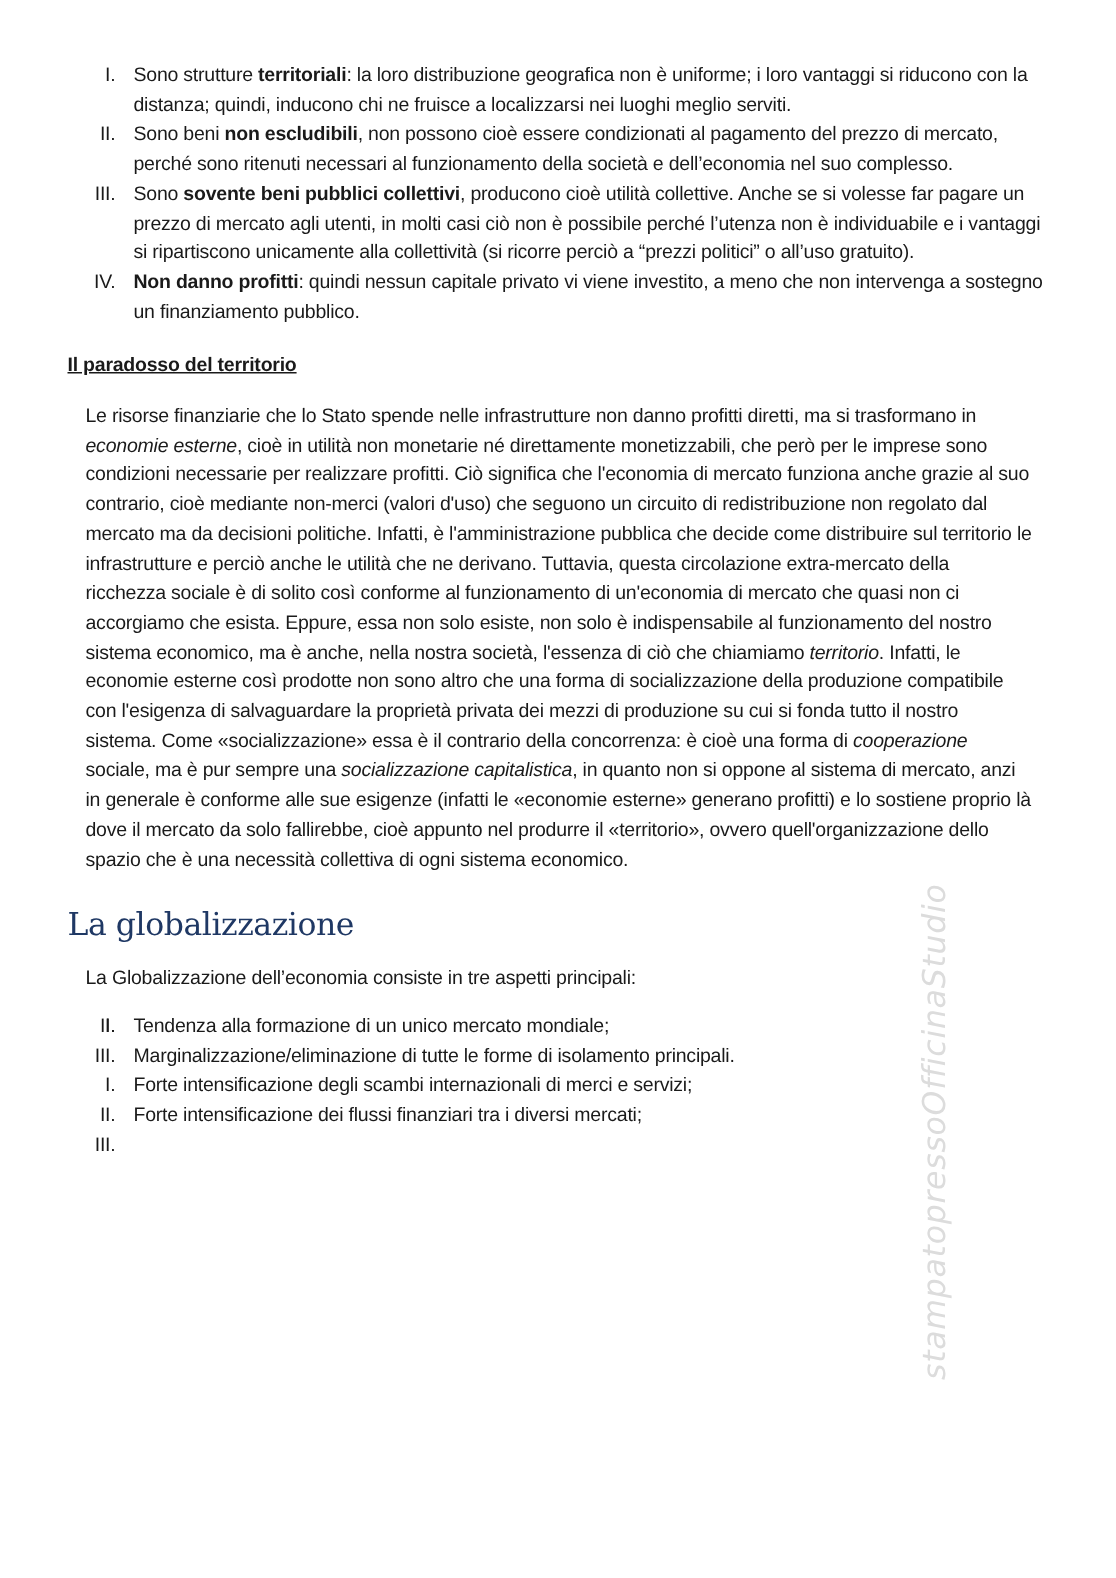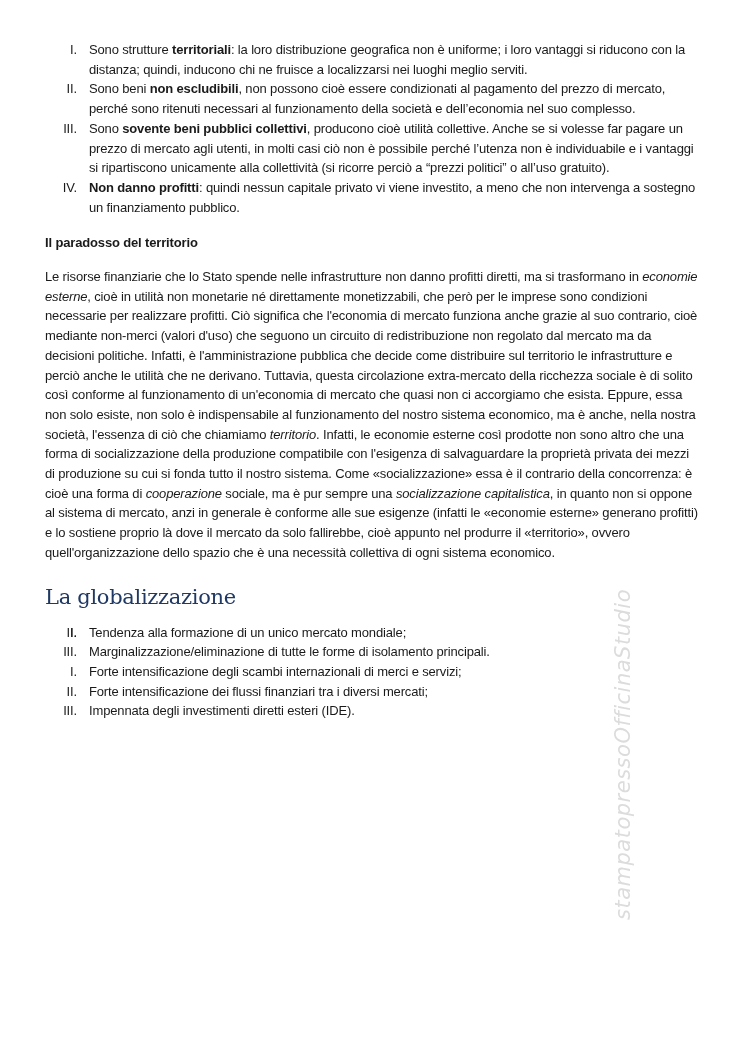--- a/index.html
+++ b/index.html
@@ -5,22 +5,22 @@
     html, body { margin: 0; padding: 0; background: #ffffff; }
     body { width: 744px; height: 1052px; position: relative; overflow: hidden; }
     .page {
       position: absolute; left: 45px; top: 40px; width: 655px;
       font-family: "Liberation Sans", sans-serif; font-size: 13px; line-height: 19.7px;
       color: #1a1a1a; letter-spacing: -0.15px;
     }
     ol.roman { list-style: none; margin: 0; padding: 0; }
     ol.roman li { position: relative; padding-left: 44px; }
     ol.roman li .num { position: absolute; left: 0; width: 38px; text-align: right; padding-right: 6px; box-sizing: border-box; }
-    .subhead { font-weight: bold; margin-top: 16px; margin-bottom: 14px; }
-    p { margin: 0; }
+    .subhead { font-weight: bold; margin-top: 16px; margin-bottom: 14px; text-decoration: underline; }
+    p { margin: 12px; }
     .para { margin-bottom: 20px; }
     h2.heading {
       font-family: "DejaVu Serif", serif; font-weight: normal; font-size: 21px;
       color: #1f3864; margin: 12px 0 12px 0; letter-spacing: -0.3px; line-height: 28px;
     }
     .list-gap { margin-top: 14px; margin-bottom: 18px; }
     .watermark {
       position: absolute; left: 611px; top: 920px; transform-origin: left top;
       transform: rotate(-90deg); font-family: "DejaVu Sans", sans-serif; font-style: italic;
       font-size: 21px; color: #dcdcdc; white-space: nowrap; letter-spacing: 0.5px;
@@ -34,27 +34,28 @@
       <li><span class="num">I.</span>Sono strutture <b>territoriali</b>: la loro distribuzione geografica non è uniforme; i loro vantaggi si riducono con la distanza; quindi, inducono chi ne fruisce a localizzarsi nei luoghi meglio serviti.</li>
       <li><span class="num">II.</span>Sono beni <b>non escludibili</b>, non possono cioè essere condizionati al pagamento del prezzo di mercato, perché sono ritenuti necessari al funzionamento della società e dell’economia nel suo complesso.</li>
       <li><span class="num">III.</span>Sono <b>sovente beni pubblici collettivi</b>, producono cioè utilità collettive. Anche se si volesse far pagare un prezzo di mercato agli utenti, in molti casi ciò non è possibile perché l’utenza non è individuabile e i vantaggi si ripartiscono unicamente alla collettività (si ricorre perciò a “prezzi politici” o all’uso gratuito).</li>
       <li><span class="num">IV.</span><b>Non danno profitti</b>: quindi nessun capitale privato vi viene investito, a meno che non intervenga a sostegno un finanziamento pubblico.</li>
     </ol>
 
   <div class="subhead">Il paradosso del territorio</div>
   <p class="para" id="paradox-para">Le risorse finanziarie che lo Stato spende nelle infrastrutture non danno profitti diretti, ma si trasformano in <i>economie esterne</i>, cioè in utilità non monetarie né direttamente monetizzabili, che però per le imprese sono condizioni necessarie per realizzare profitti. Ciò significa che l'economia di mercato funziona anche grazie al suo contrario, cioè mediante non-merci (valori d'uso) che seguono un circuito di redistribuzione non regolato dal mercato ma da decisioni politiche. Infatti, è l'amministrazione pubblica che decide come distribuire sul territorio le infrastrutture e perciò anche le utilità che ne derivano. Tuttavia, questa circolazione extra-mercato della ricchezza sociale è di solito così conforme al funzionamento di un'economia di mercato che quasi non ci accorgiamo che esista. Eppure, essa non solo esiste, non solo è indispensabile al funzionamento del nostro sistema economico, ma è anche, nella nostra società, l'essenza di ciò che chiamiamo <i>territorio</i>. Infatti, le economie esterne così prodotte non sono altro che una forma di socializzazione della produzione compatibile con l'esigenza di salvaguardare la proprietà privata dei mezzi di produzione su cui si fonda tutto il nostro sistema. Come «socializzazione» essa è il contrario della concorrenza: è cioè una forma di <i>cooperazione</i> sociale, ma è pur sempre una <i>socializzazione capitalistica</i>, in quanto non si oppone al sistema di mercato, anzi in generale è conforme alle sue esigenze (infatti le «economie esterne» generano profitti) e lo sostiene proprio là dove il mercato da solo fallirebbe, cioè appunto nel produrre il «territorio», ovvero quell'organizzazione dello spazio che è una necessità collettiva di ogni sistema economico.</p>
 
   <h2 class="heading">La globalizzazione</h2>
+  <p>La Globalizzazione dell’economia consiste in tre aspetti principali:</p>
   <ol class="roman list-gap" id="aspects-list">
       <li><span class="num">I.</span></li>
       <li><span class="num">II.</span><span>Tendenza alla formazione di un unico mercato mondiale;</span></li>
       <li><span class="num">III.</span><span>Marginalizzazione/eliminazione di tutte le forme di isolamento principali.</span></li>
     </ol>
 
   <ol class="roman list-gap" id="factors-list">
       <li><span class="num">I.</span><span>Forte intensificazione degli scambi internazionali di merci e servizi;</span></li>
       <li><span class="num">II.</span><span>Forte intensificazione dei flussi finanziari tra i diversi mercati;</span></li>
-      <li><span class="num">III.</span><span>Impennata degli investimenti diretti esteri (IDE).</span></li>
+      <li><span class="num">III.</span></li>
     </ol>
 
 </div>
 
 <div class="watermark">stampatopressoOfficinaStudio</div>
 
 </body></html>

